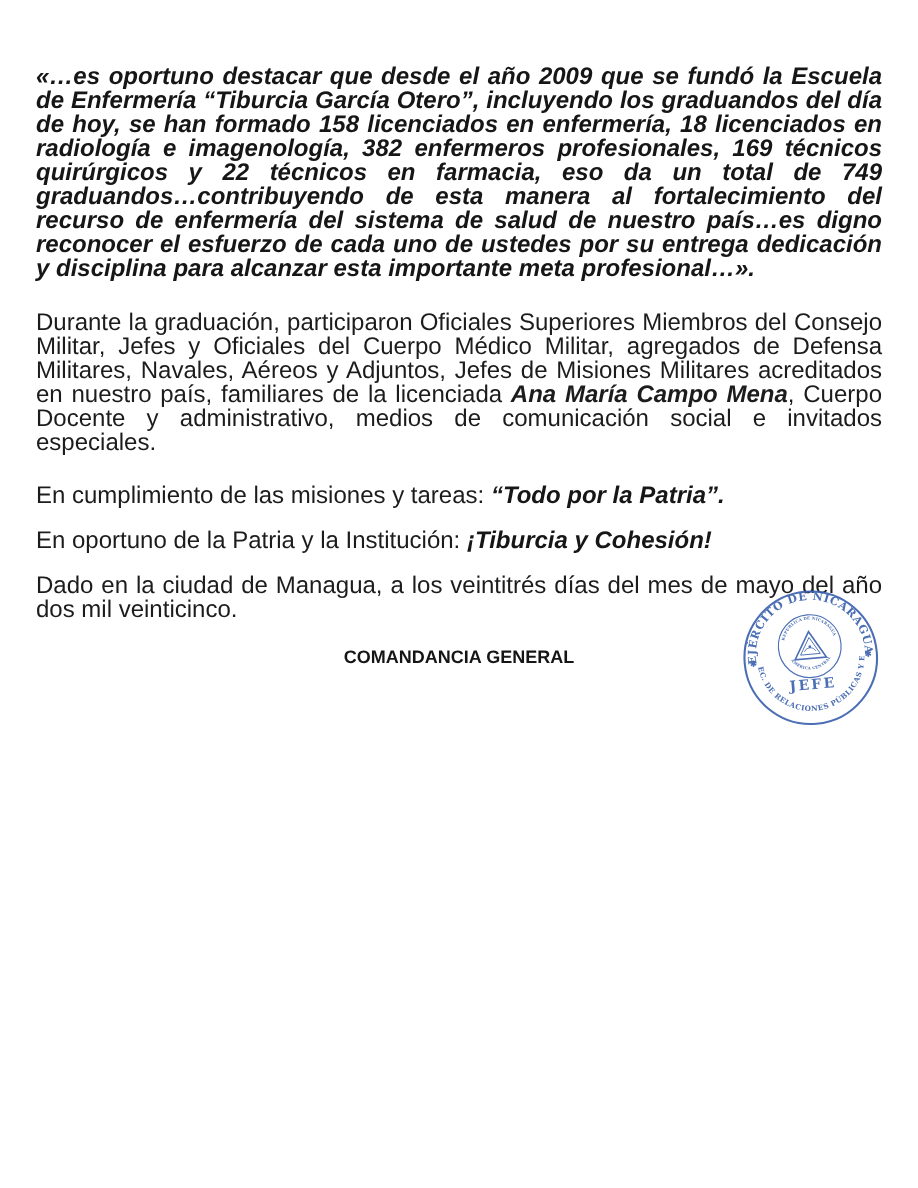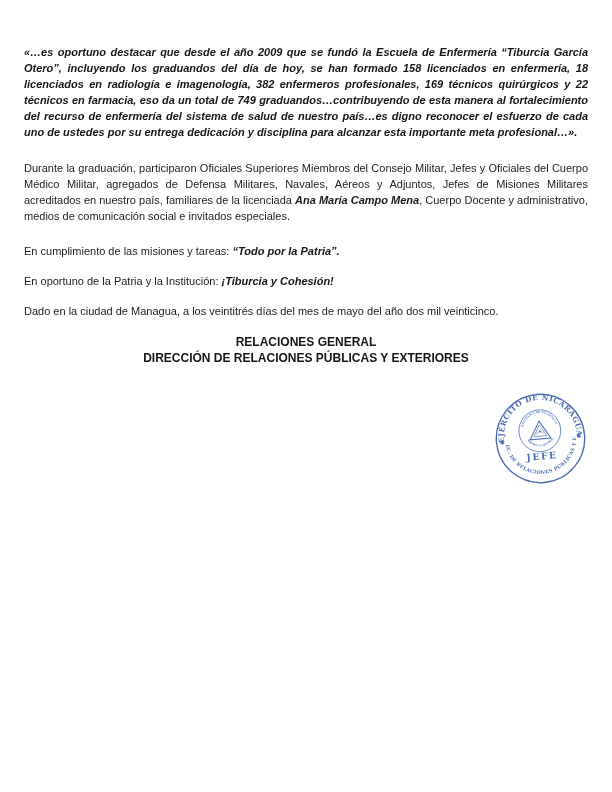--- a/index.html
+++ b/index.html
@@ -9,21 +9,21 @@
     font-family: "Liberation Sans", sans-serif;
     color: #1c1c1c;
     position: relative;
     overflow: hidden;
   }
   .page {
     position: relative;
     width: 612px; height: 792px;
     padding: 0 24px;
   }
-  p { font-size: 11px; line-height: 16px; text-align: justify; }
+  p { font-size: 16px; line-height: 16px; text-align: justify; }
   .quote-par {
     margin-top: 44px;
     font-weight: bold;
     font-style: italic;
     color: #161616;
   }
   .attendees-par { margin-top: 20px; }
   .attendees-par .bold-name { font-weight: bold; font-style: italic; }
   .mission-par { margin-top: 19px; }
   .defense-par { margin-top: 14px; }
@@ -59,22 +59,21 @@
 
   <p class="attendees-par"><span>Durante la graduación, participaron Oficiales Superiores Miembros del Consejo Militar, Jefes y Oficiales del Cuerpo Médico Militar, agregados de Defensa Militares, Navales, Aéreos y Adjuntos, Jefes de Misiones Militares acreditados en nuestro país, familiares de la licenciada </span><span class="bold-name">Ana María Campo Mena</span><span>, Cuerpo Docente y administrativo, medios de comunicación social e invitados especiales.</span></p>
 
   <p class="mission-par"><span>En cumplimiento de las misiones y tareas: </span><span class="motto">“Todo por la Patria”.</span></p>
 
   <p class="defense-par"><span>En oportuno de la Patria y la Institución: </span><span class="motto">¡Tiburcia y Cohesión!</span></p>
 
   <p class="date-par">Dado en la ciudad de Managua, a los veintitrés días del mes de mayo del año dos mil veinticinco.</p>
 
   <div class="sig-heading">
-    <div>RELACIONES GENERAL</div>
-    <div>DIRECCIÓN DE RELACIONES PÚBLICAS Y EXTERIORES</div>
+    <div>COMANDANCIA GENERAL</div>
   </div>
 
   <div class="seal">
     <svg viewBox="0 0 120 120" aria-hidden="true">
       <defs>
         <path id="arcTop" d="M 13.5,64 A 47,47 0 1 1 106.5,64" fill="none"></path>
         <path id="arcBottom" d="M 14.2,64 A 46,46 0 0 0 105.8,64" fill="none"></path>
         <path id="arcInnerTop" d="M 38.6,54 A 22,22 0 1 1 81.4,54" fill="none"></path>
         <path id="arcInnerBottom" d="M 40.2,56 A 21,21 0 0 0 79.8,56" fill="none"></path>
       </defs>

